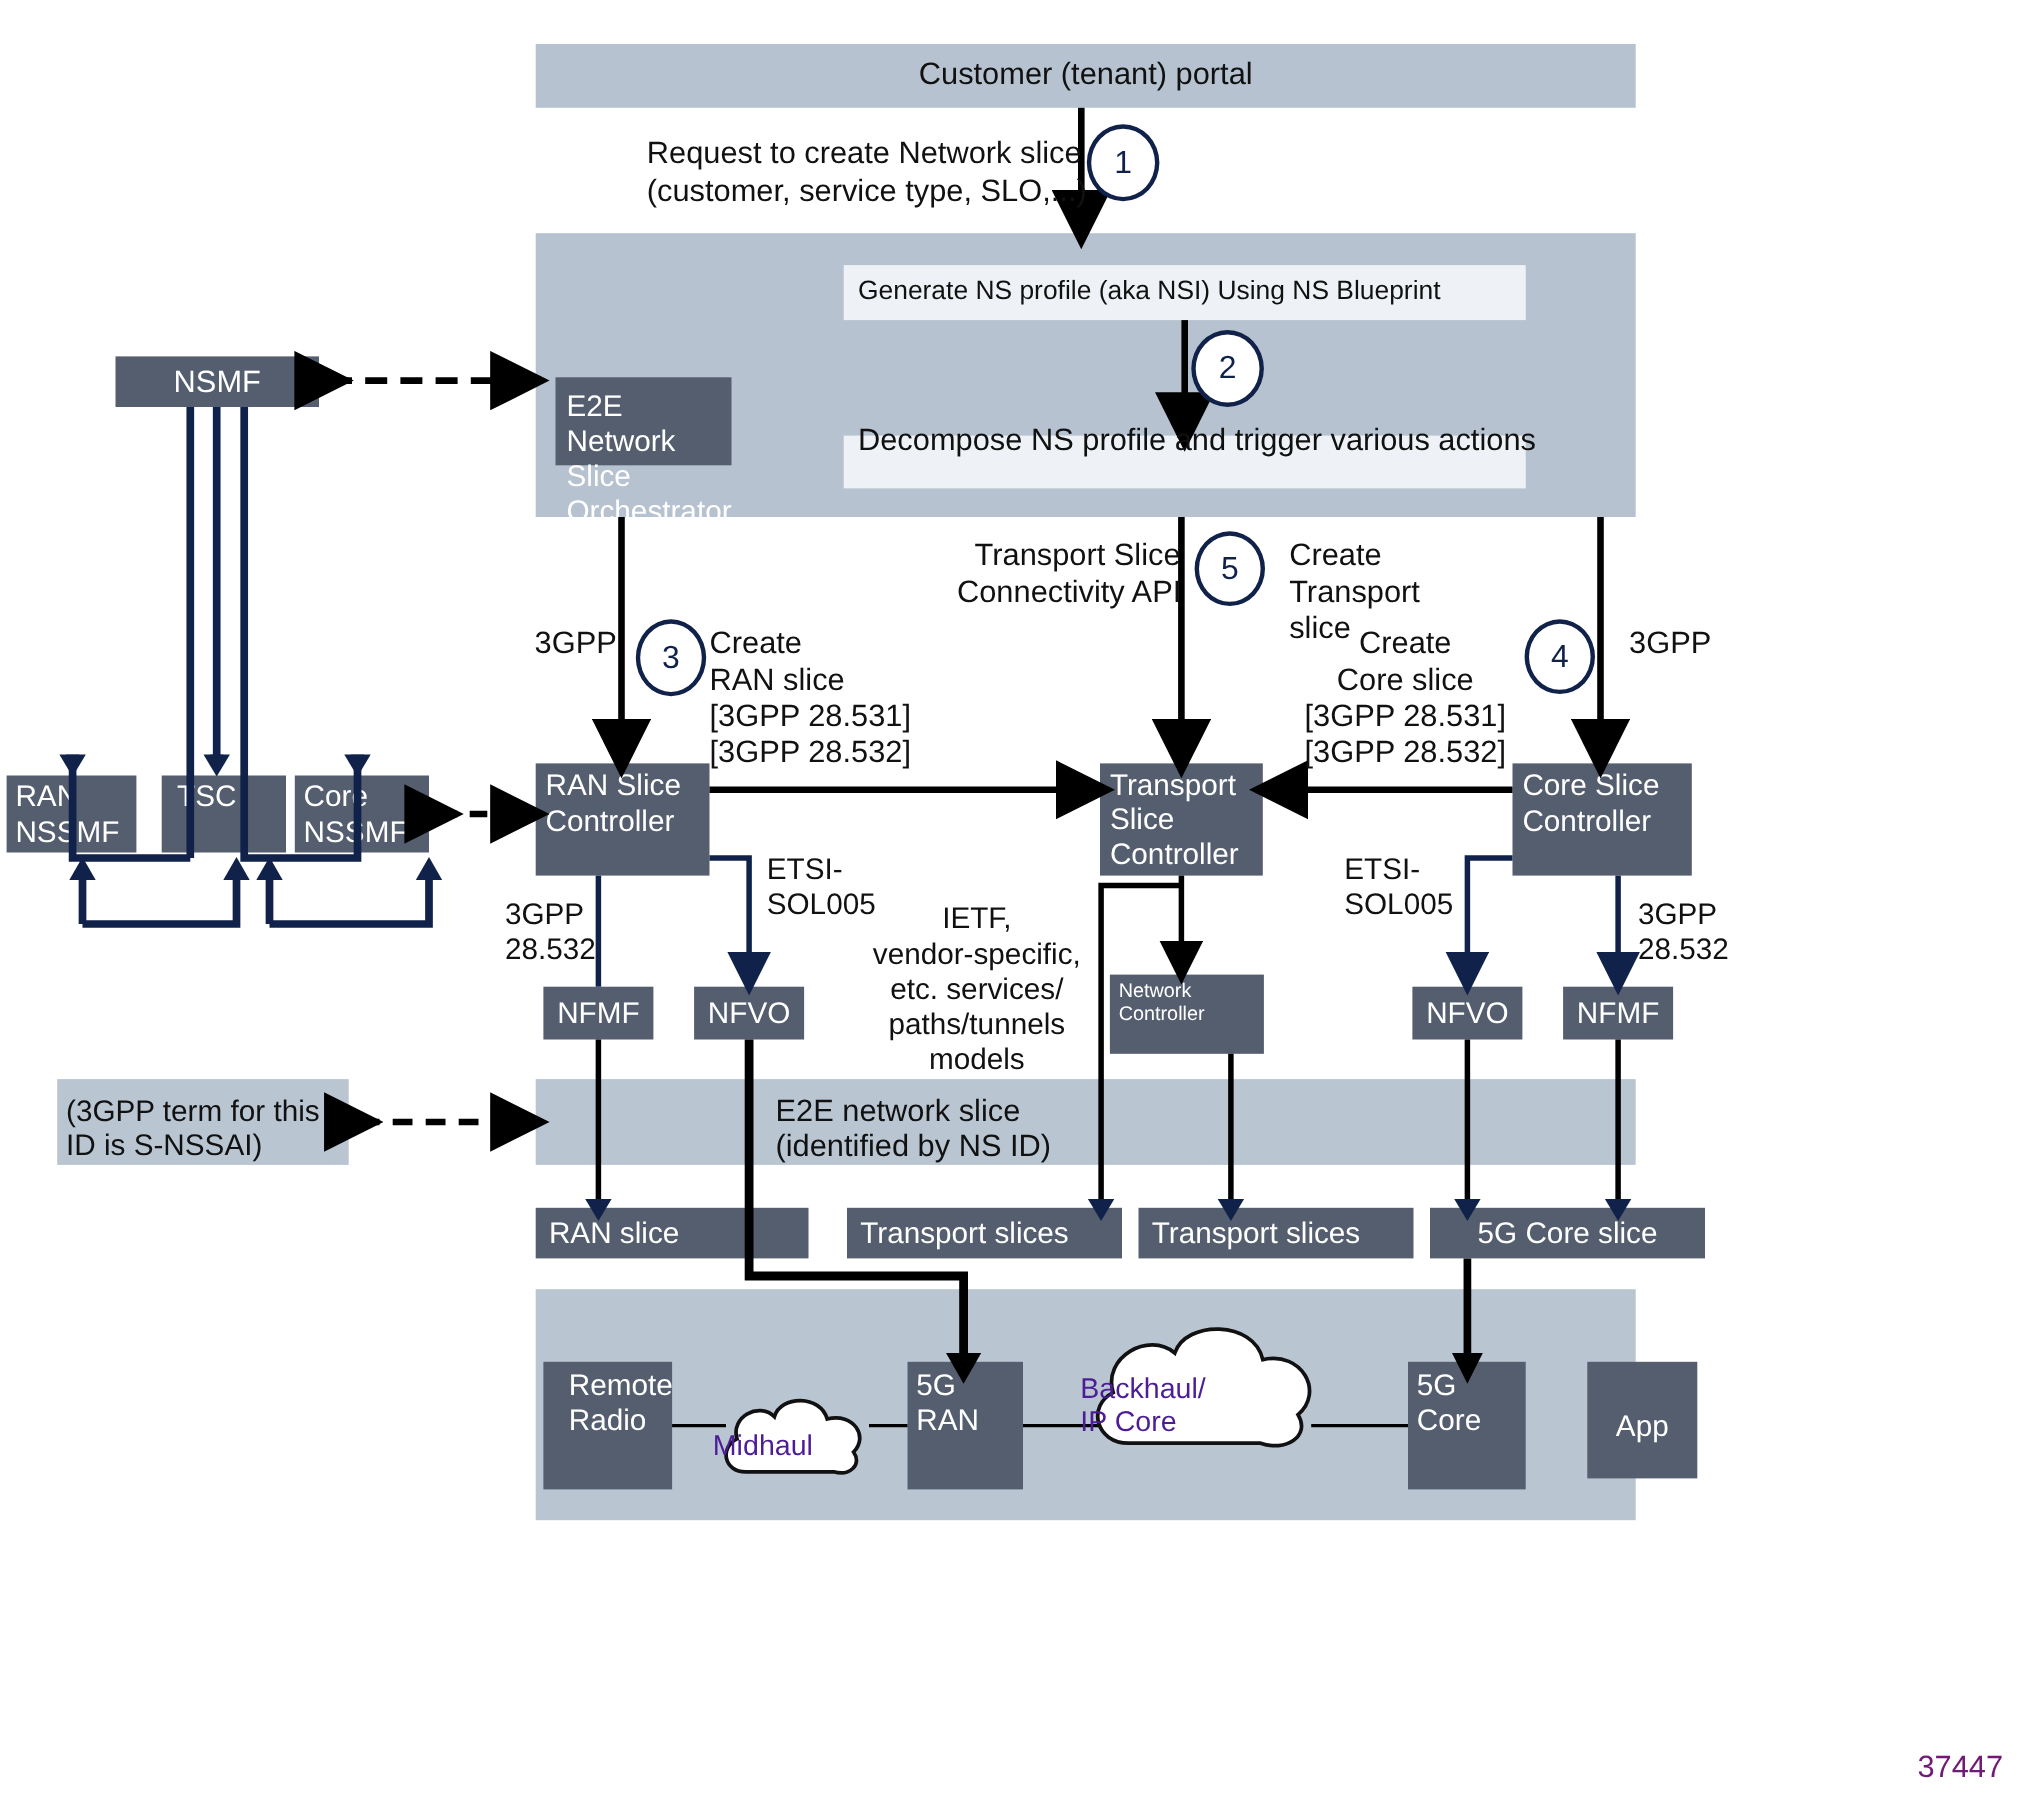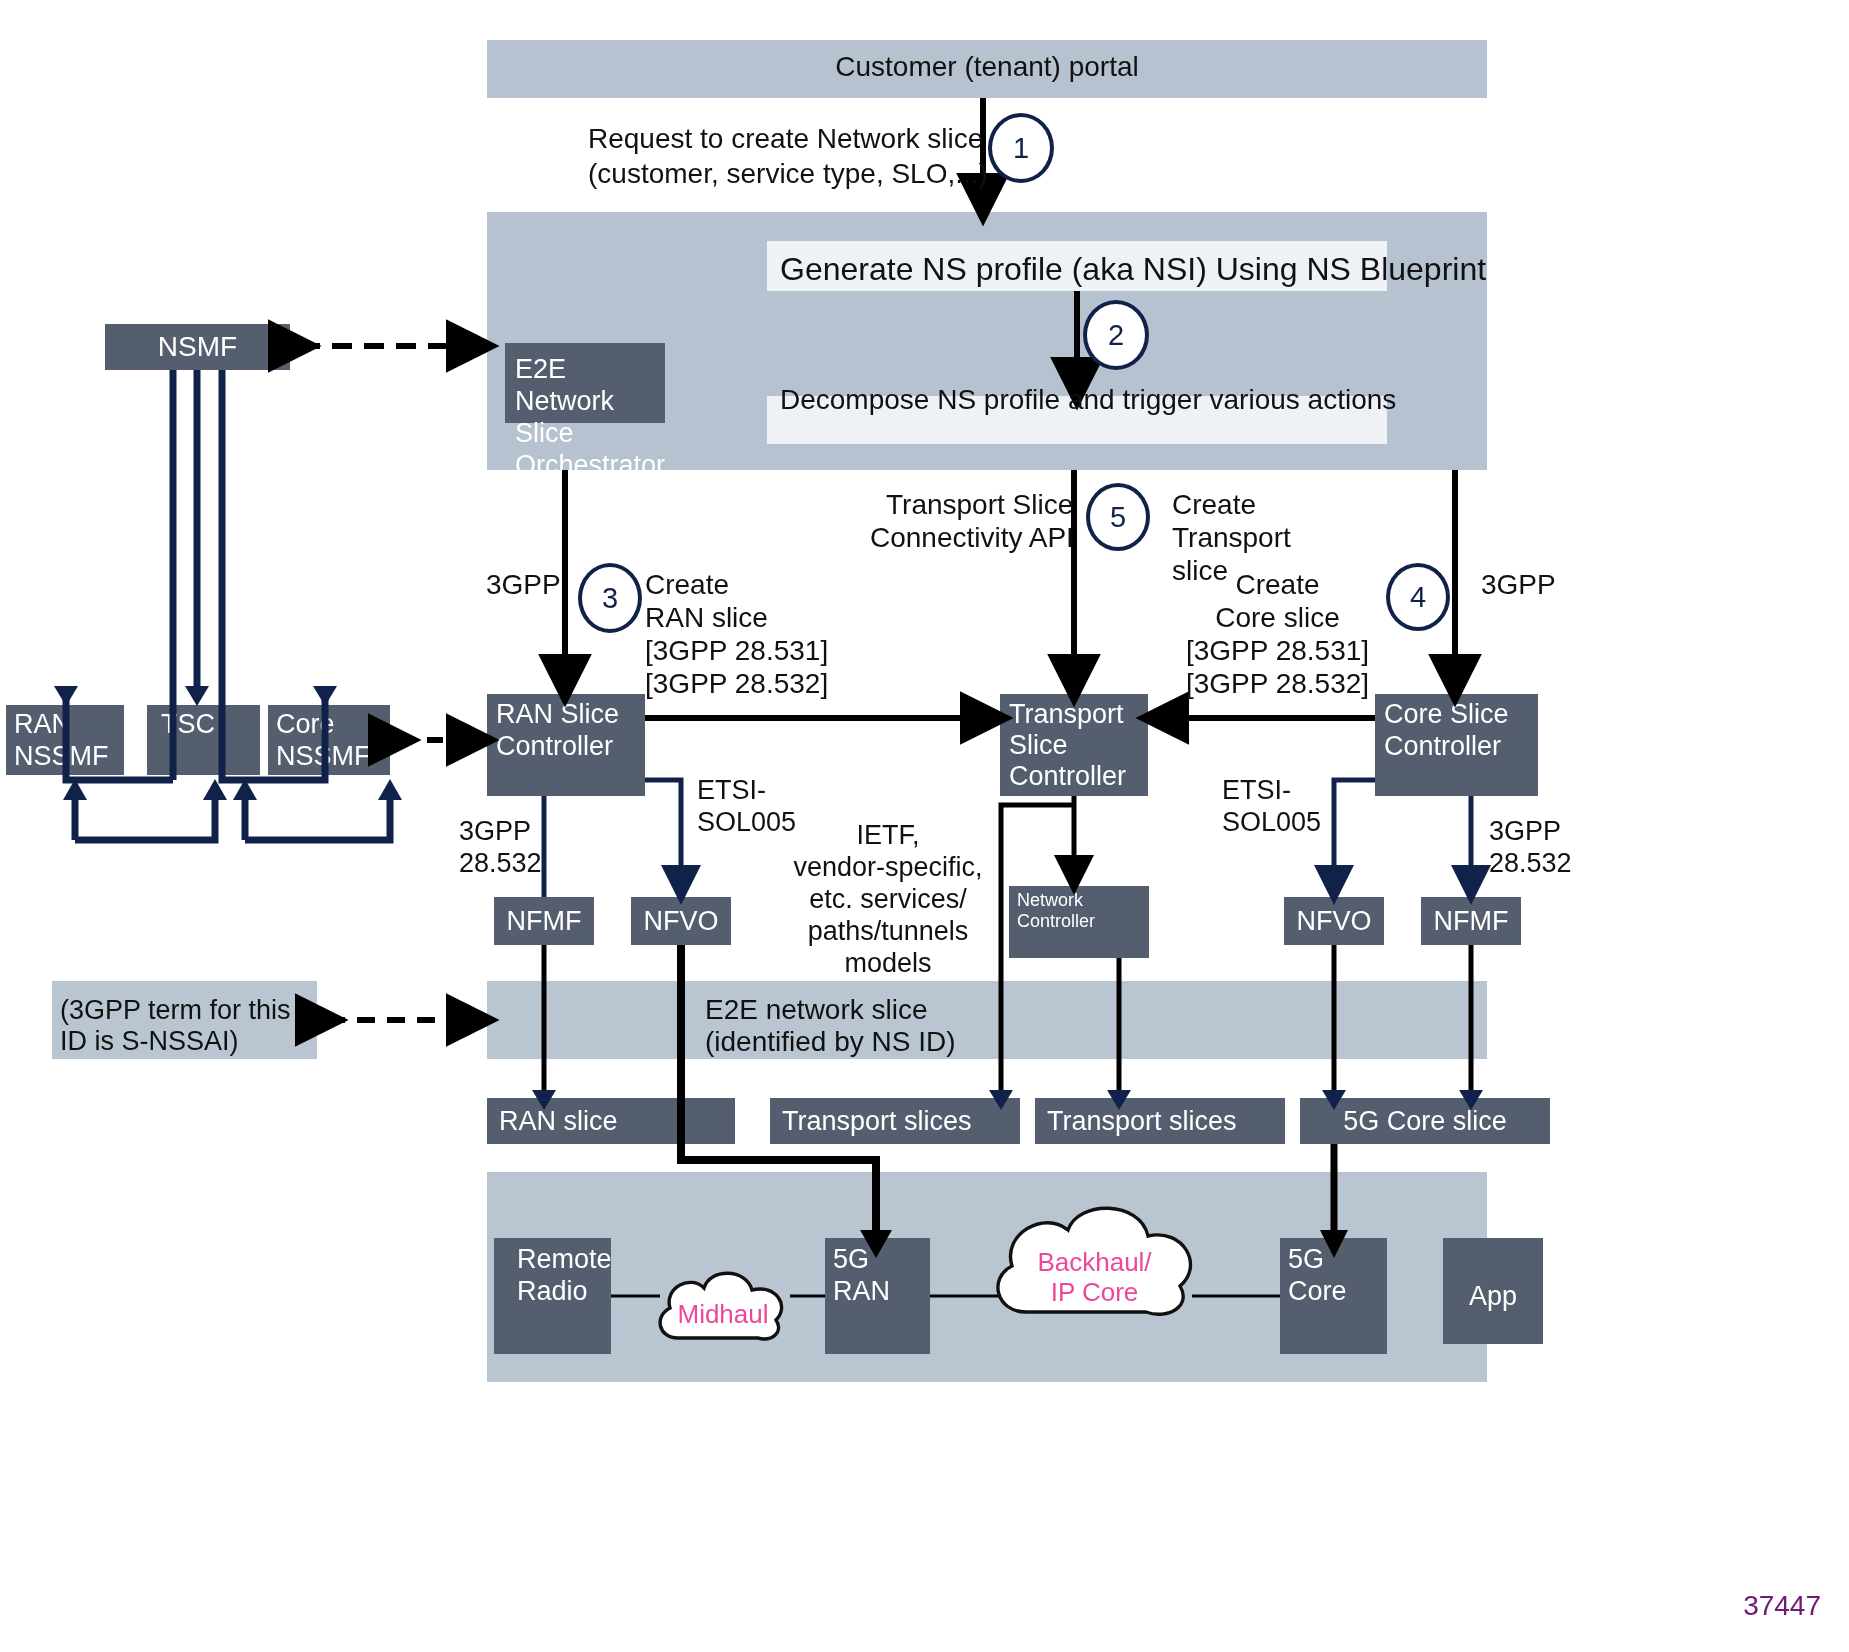--- a/index.html
+++ b/index.html
@@ -13,21 +13,21 @@
   .nbox{background:#545e6e;color:#fff;box-sizing:border-box;}
   .nbox span{display:block;}
   .lbl{position:absolute;color:#111;line-height:1.14;white-space:pre;}
   .ctr{text-align:center;}
 
   svg.overlay{position:absolute;left:0;top:0;width:1849px;height:1652px;pointer-events:none;}
 
   .num{position:absolute;border:4px solid #11224a;border-radius:50%;
        display:flex;align-items:center;justify-content:center;
        color:#11224a;background:#fff;}
-  .cloudtxt{position:absolute;color:#ec4899;text-align:center;line-height:1.1;}
+  .cloudtxt{position:absolute;color:#4c1d95;line-height:1.1;}
   .footer{position:absolute;color:#701a75;}
 </style>
 </head>
 <body>
 
 <div id="stage">
 
   <div class="band" style="left:487px;top:40px;width:1000px;height:58px;"></div>
 
   <div class="band" style="left:487px;top:212px;width:1000px;height:258px;"></div>
@@ -237,21 +237,21 @@
     </svg>
   </div>
   <div class="cloudtxt" style="left:982px;top:1248px;width:225px;font-size:26px;">Backhaul/</div>
   <div class="cloudtxt" style="left:982px;top:1278px;width:225px;font-size:26px;">IP Core</div>
 
   <div class="lbl ctr" style="left:487px;top:51px;width:1000px;font-size:28px;">Customer (tenant) portal</div>
 
   <div class="lbl" style="left:588px;top:123px;font-size:28px;">Request to create Network slice</div>
   <div class="lbl" style="left:588px;top:158px;font-size:28px;">(customer, service type, SLO,...)</div>
 
-  <div class="lbl" style="left:780px;top:251px;font-size:32px;">Generate NS profile (aka NSI) Using NS Blueprint</div>
+  <div class="lbl" style="left:780px;top:251px;font-size:24px;">Generate NS profile (aka NSI) Using NS Blueprint</div>
   <div class="lbl" style="left:780px;top:384px;font-size:28px;">Decompose NS profile and trigger various actions</div>
 
   <div class="lbl" style="left:60px;top:995px;font-size:27px;">(3GPP term for this</div>
   <div class="lbl" style="left:60px;top:1026px;font-size:27px;">ID is S-NSSAI)</div>
 
   <div class="lbl" style="left:705px;top:994px;font-size:28px;">E2E network slice</div>
   <div class="lbl" style="left:705px;top:1026px;font-size:28px;">(identified by NS ID)</div>
 
   <div class="lbl" style="left:486px;top:569px;font-size:28px;">3GPP</div>
   <div class="lbl" style="left:645px;top:569px;font-size:28px;">Create</div>

